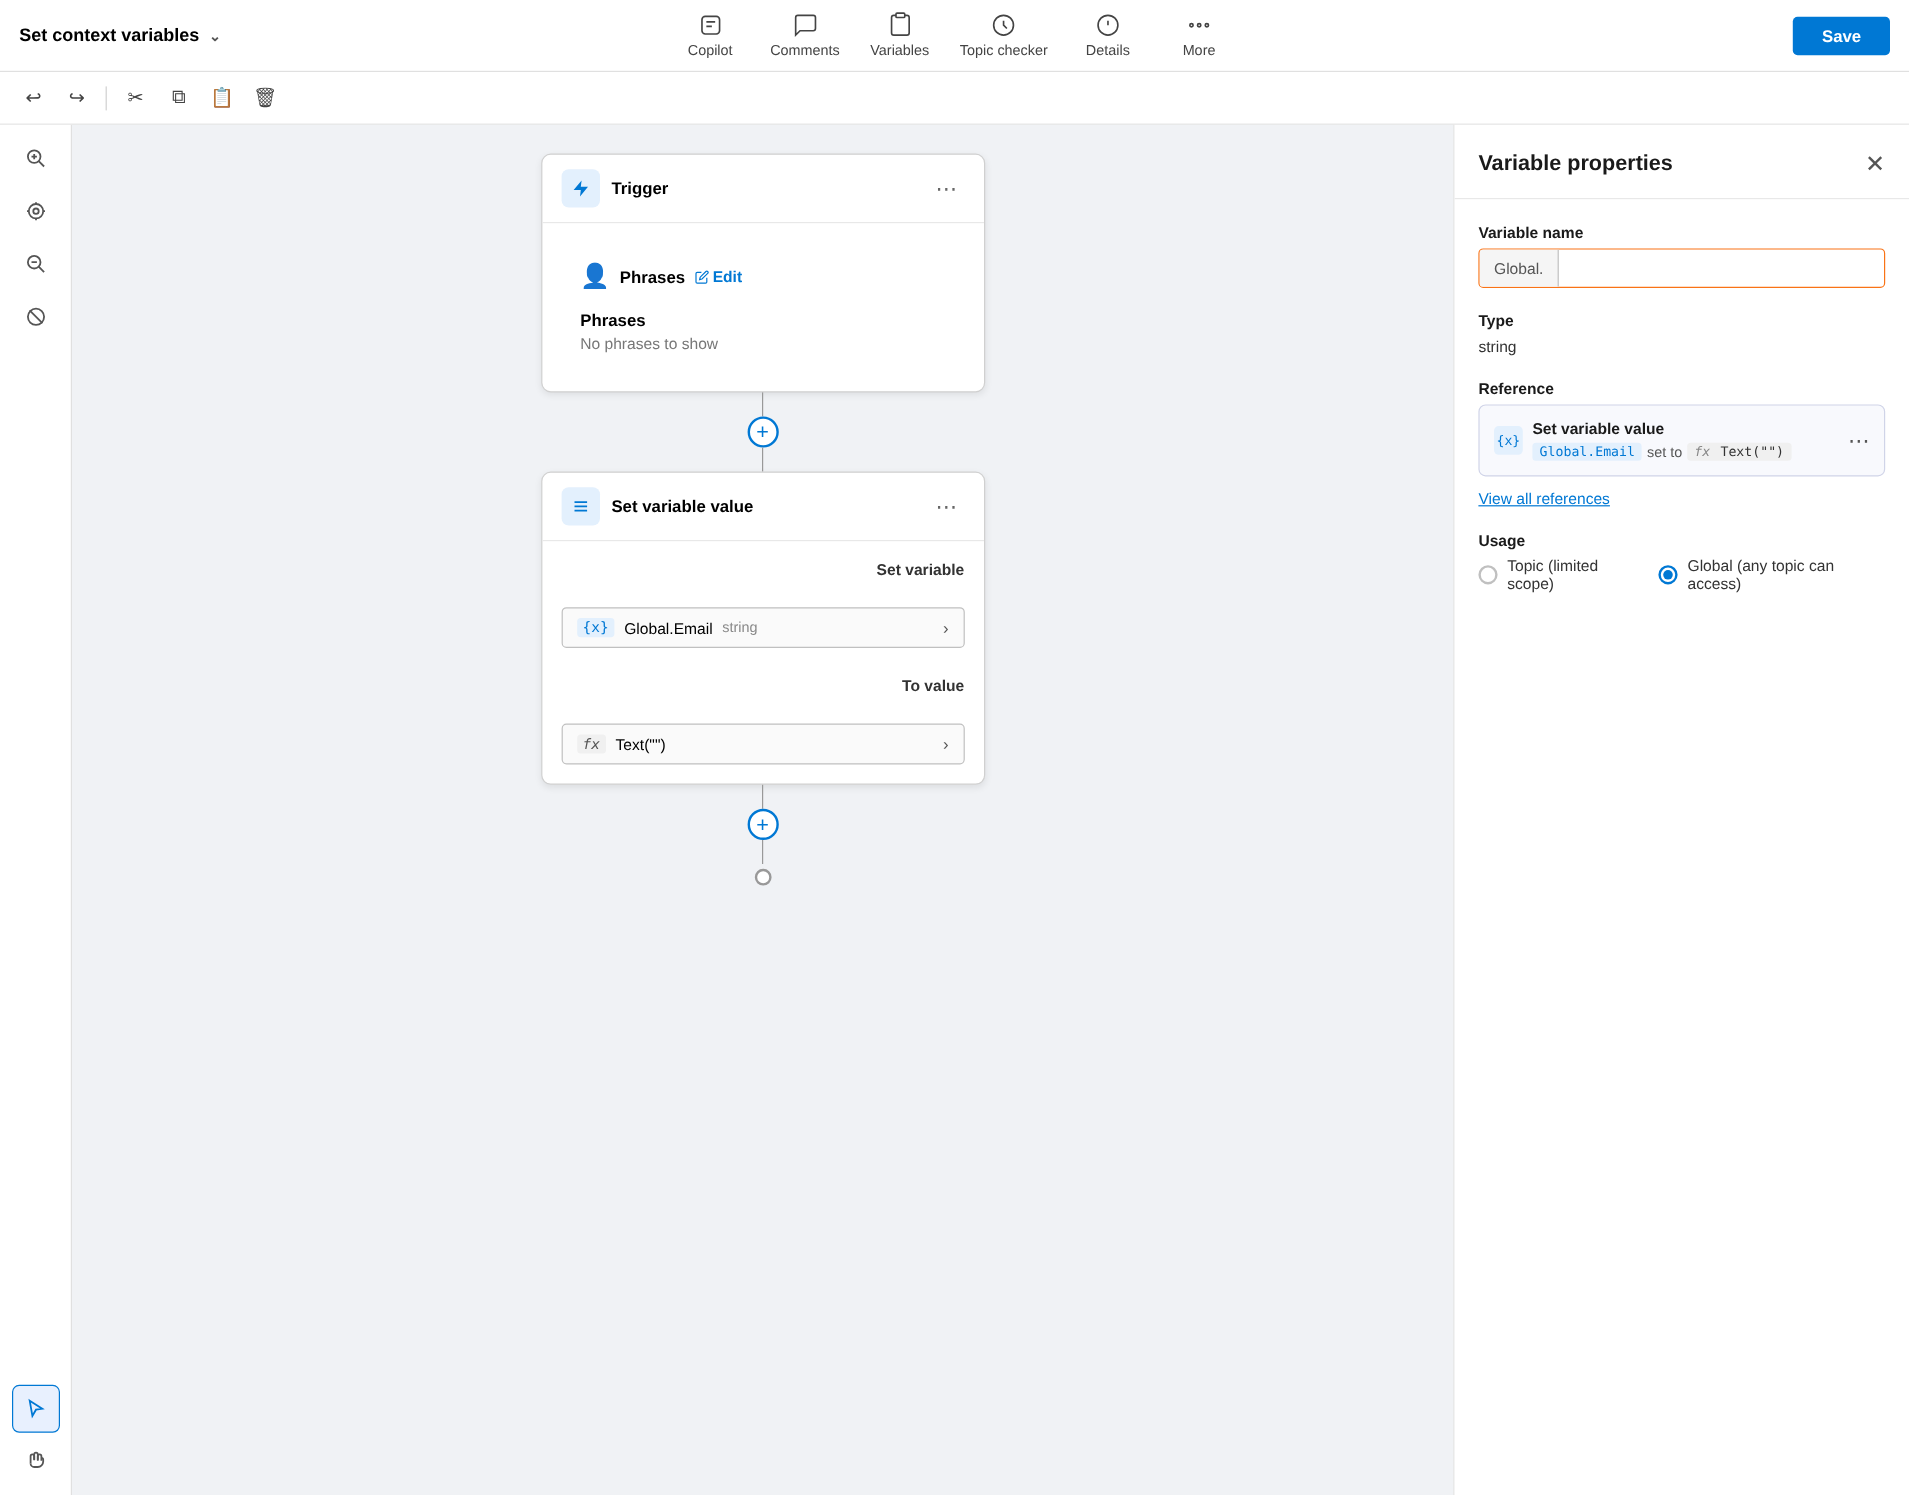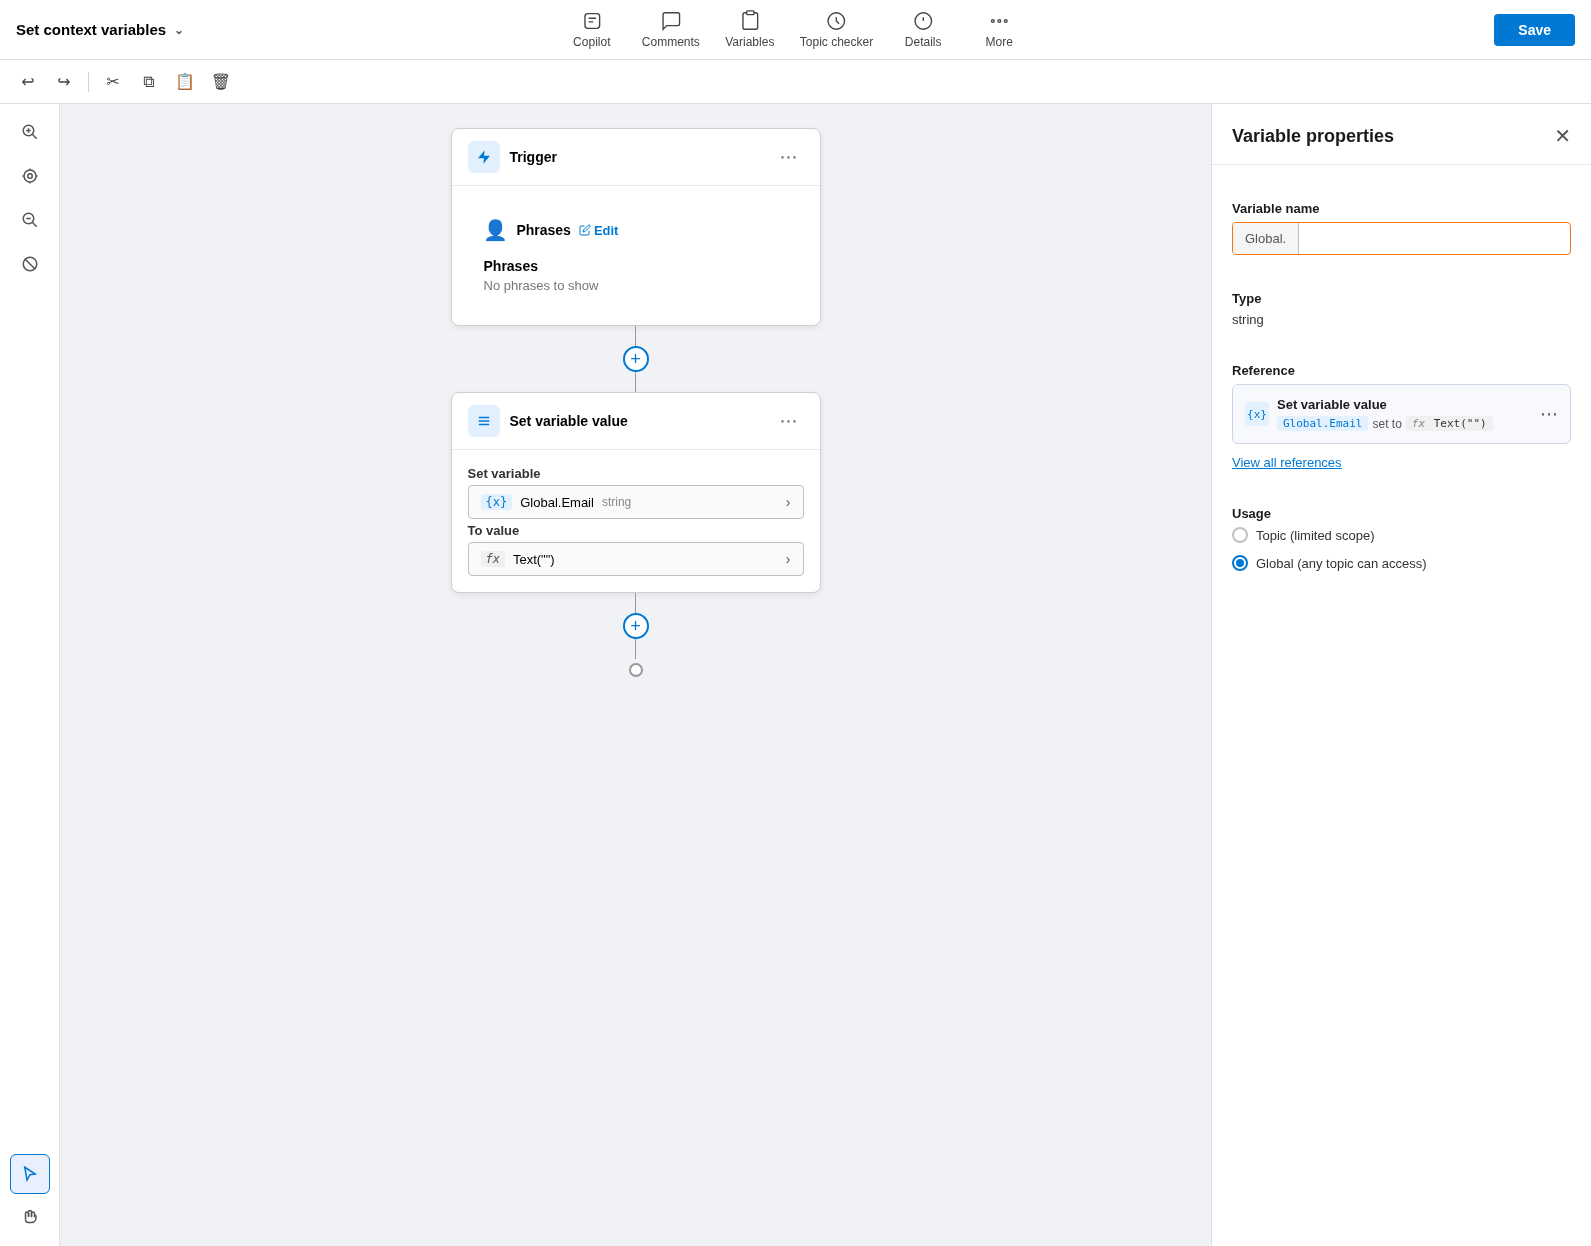--- a/index.html
+++ b/index.html
@@ -73,21 +73,21 @@
       font-size: 16px;
     }
     .node-icon.blue { background: #e3f0fd; color: #0078d4; }
     .node-more { background: transparent; border: none; cursor: pointer; color: #666; font-size: 18px; padding: 2px 6px; }
 
     .node-body { padding: 16px; }
     .edit-link { color: #0078d4; font-size: 13px; cursor: pointer; text-decoration: none; display: flex; align-items: center; gap: 3px; }
     .phrases-empty { color: #777; font-size: 13px; margin-top: 4px; }
 
     
-    .set-var-section { display: flex; flex-direction: column; gap: 4px; }
+    .set-var-section { display: flex; flex-direction: column; gap: 24px; text-align: right; }
     .set-var-label { font-weight: 600; font-size: 13px; color: #333; }
     .var-pill {
       display: flex; align-items: center; justify-content: space-between;
       border: 1px solid #c0c0c0; border-radius: 4px; padding: 8px 12px;
       background: #fafafa; cursor: pointer;
     }
     .var-pill-left { display: flex; align-items: center; gap: 8px; font-size: 13px; }
     .var-type { color: #888; font-size: 12px; }
     .var-arrow { color: #555; }
 
@@ -107,21 +107,21 @@
       display: flex; flex-direction: column; overflow-y: auto;
     }
     .panel-header {
       display: flex; align-items: center; justify-content: space-between;
       padding: 20px 20px 16px; border-bottom: 1px solid #e8e8e8;
     }
     .panel-title { font-size: 18px; font-weight: 600; color: #1a1a1a; }
     .panel-close { background: transparent; border: none; cursor: pointer; font-size: 20px; color: #555; }
     .panel-body { padding: 20px; display: flex; flex-direction: column; gap: 20px; }
 
-    .field-label { font-size: 13px; font-weight: 600; color: #1a1a1a; margin-bottom: 6px; margin-top: 16px; }
+    .field-label { font-size: 13px; font-weight: 600; color: #1a1a1a; margin-bottom: 6px; }
     .var-name-row { display: flex; align-items: center; border: 1px solid #f97316; border-radius: 4px; overflow: hidden; }
     .var-prefix { padding: 8px 12px; background: #f5f5f5; border-right: 1px solid #c0c0c0; font-size: 13px; color: #555; white-space: nowrap; }
     .var-name-input { flex: 1; padding: 8px 12px; border: none; font-size: 13px; outline: none; background: #fff; }
 
     .type-value { font-size: 13px; color: #333; }
 
     .reference-box {
       border: 1px solid #d0d4e8; border-radius: 6px; padding: 12px; background: #f8f9fd;
     }
     .ref-item { display: flex; align-items: center; gap: 8px; }
@@ -129,21 +129,21 @@
     .ref-title { font-size: 13px; font-weight: 600; color: #1a1a1a; }
     .ref-detail { display: flex; align-items: center; gap: 4px; margin-top: 4px; flex-wrap: wrap; }
     .ref-var { background: #e3f0fd; border-radius: 3px; padding: 1px 6px; font-size: 11px; color: #0078d4; font-family: monospace; }
     .ref-set-to { font-size: 12px; color: #555; }
     .ref-fx { background: #f0f0f0; border-radius: 3px; padding: 1px 6px; font-size: 11px; font-family: monospace; color: #333; }
     .ref-more { margin-left: auto; background: transparent; border: none; cursor: pointer; font-size: 18px; color: #555; }
     .ref-note { font-size: 12px; color: #555; margin-top: 8px; line-height: 1.5; }
 
     .view-refs-link { color: #0078d4; font-size: 13px; cursor: pointer; text-decoration: underline; }
 
-    .usage-section { display: flex; flex-direction: column; gap: 12px; }
+    .usage-section { display: flex; flex-direction: row; gap: 12px; }
     .radio-option { display: flex; align-items: center; gap: 8px; cursor: pointer; }
     .radio-circle { width: 16px; height: 16px; border-radius: 50%; border: 2px solid #c0c0c0; display: flex; align-items: center; justify-content: center; flex-shrink: 0; }
     .radio-circle.checked { border-color: #0078d4; }
     .radio-inner { width: 8px; height: 8px; border-radius: 50%; background: #0078d4; }
     .radio-label { font-size: 13px; color: #333; }
     .checkbox-group { display: flex; flex-direction: column; gap: 8px; padding-left: 24px; }
     .checkbox-option { display: flex; align-items: center; gap: 8px; cursor: pointer; }
     .checkbox-box { width: 16px; height: 16px; border: 2px solid #c0c0c0; border-radius: 2px; display: flex; align-items: center; justify-content: center; flex-shrink: 0; }
     .checkbox-box.checked { background: #0078d4; border-color: #0078d4; }
     .checkbox-check { color: #fff; font-size: 11px; font-weight: 700; }

